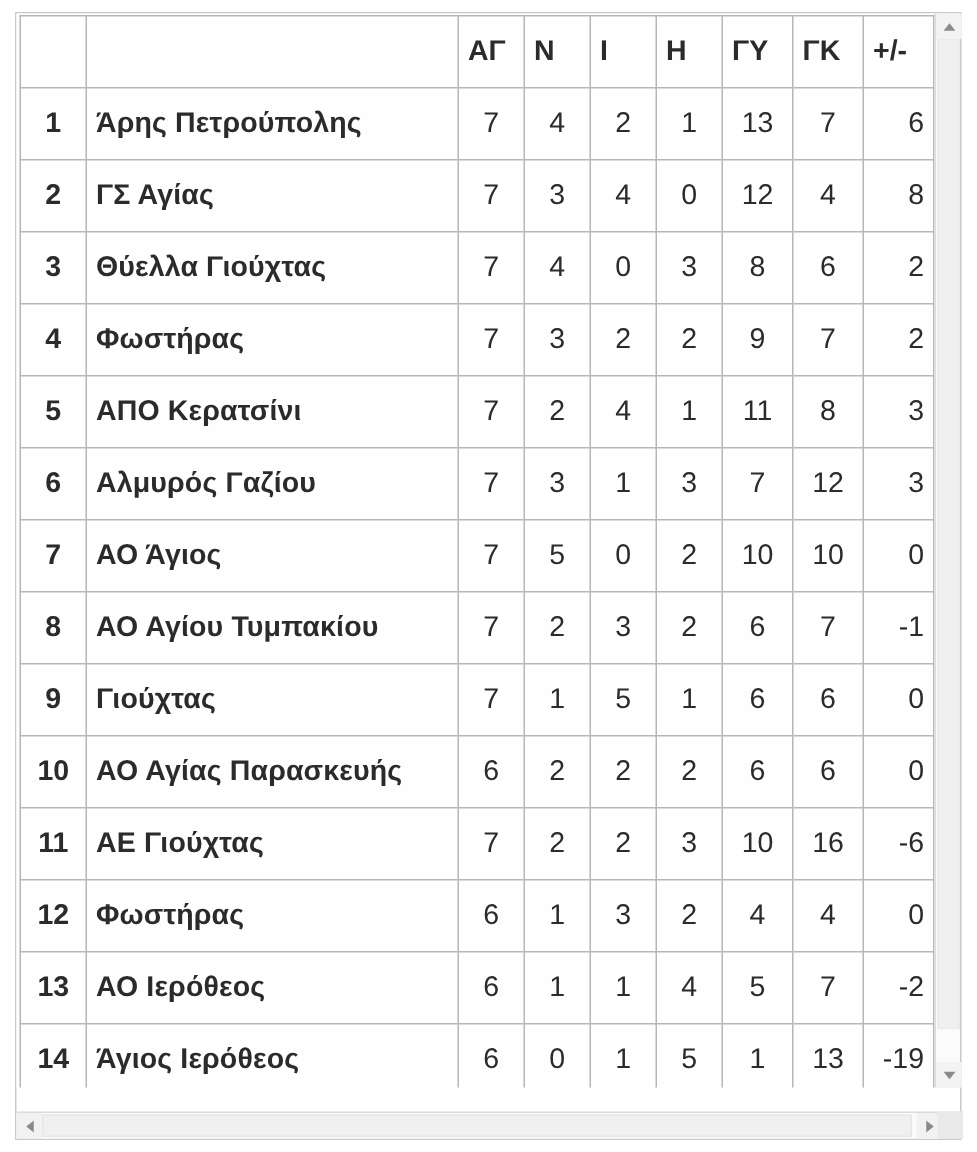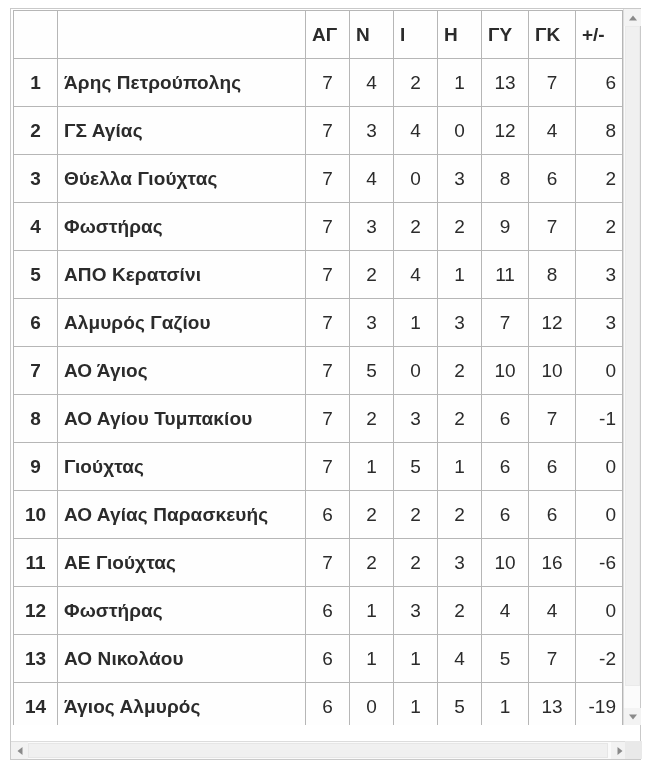--- a/index.html
+++ b/index.html
@@ -398,33 +398,33 @@
               <td class="stat">1</td>
               <td class="stat">3</td>
               <td class="stat">2</td>
               <td class="stat">4</td>
               <td class="stat">4</td>
               <td class="diff">0</td>
               <td class="pts">6</td>
             </tr>
             <tr>
               <td class="rank">13</td>
-              <td class="team">ΑΟ Νικολάου</td>
+              <td class="team">ΑΟ Ιερόθεος</td>
               <td class="stat">6</td>
               <td class="stat">1</td>
               <td class="stat">1</td>
               <td class="stat">4</td>
               <td class="stat">5</td>
               <td class="stat">7</td>
               <td class="diff">-2</td>
               <td class="pts">4</td>
             </tr>
             <tr>
               <td class="rank">14</td>
-              <td class="team">Άγιος Αλμυρός</td>
+              <td class="team">Άγιος Ιερόθεος</td>
               <td class="stat">6</td>
               <td class="stat">0</td>
               <td class="stat">1</td>
               <td class="stat">5</td>
               <td class="stat">1</td>
               <td class="stat">13</td>
               <td class="diff">-19</td>
               <td class="pts">1</td>
             </tr>
           </tbody>

